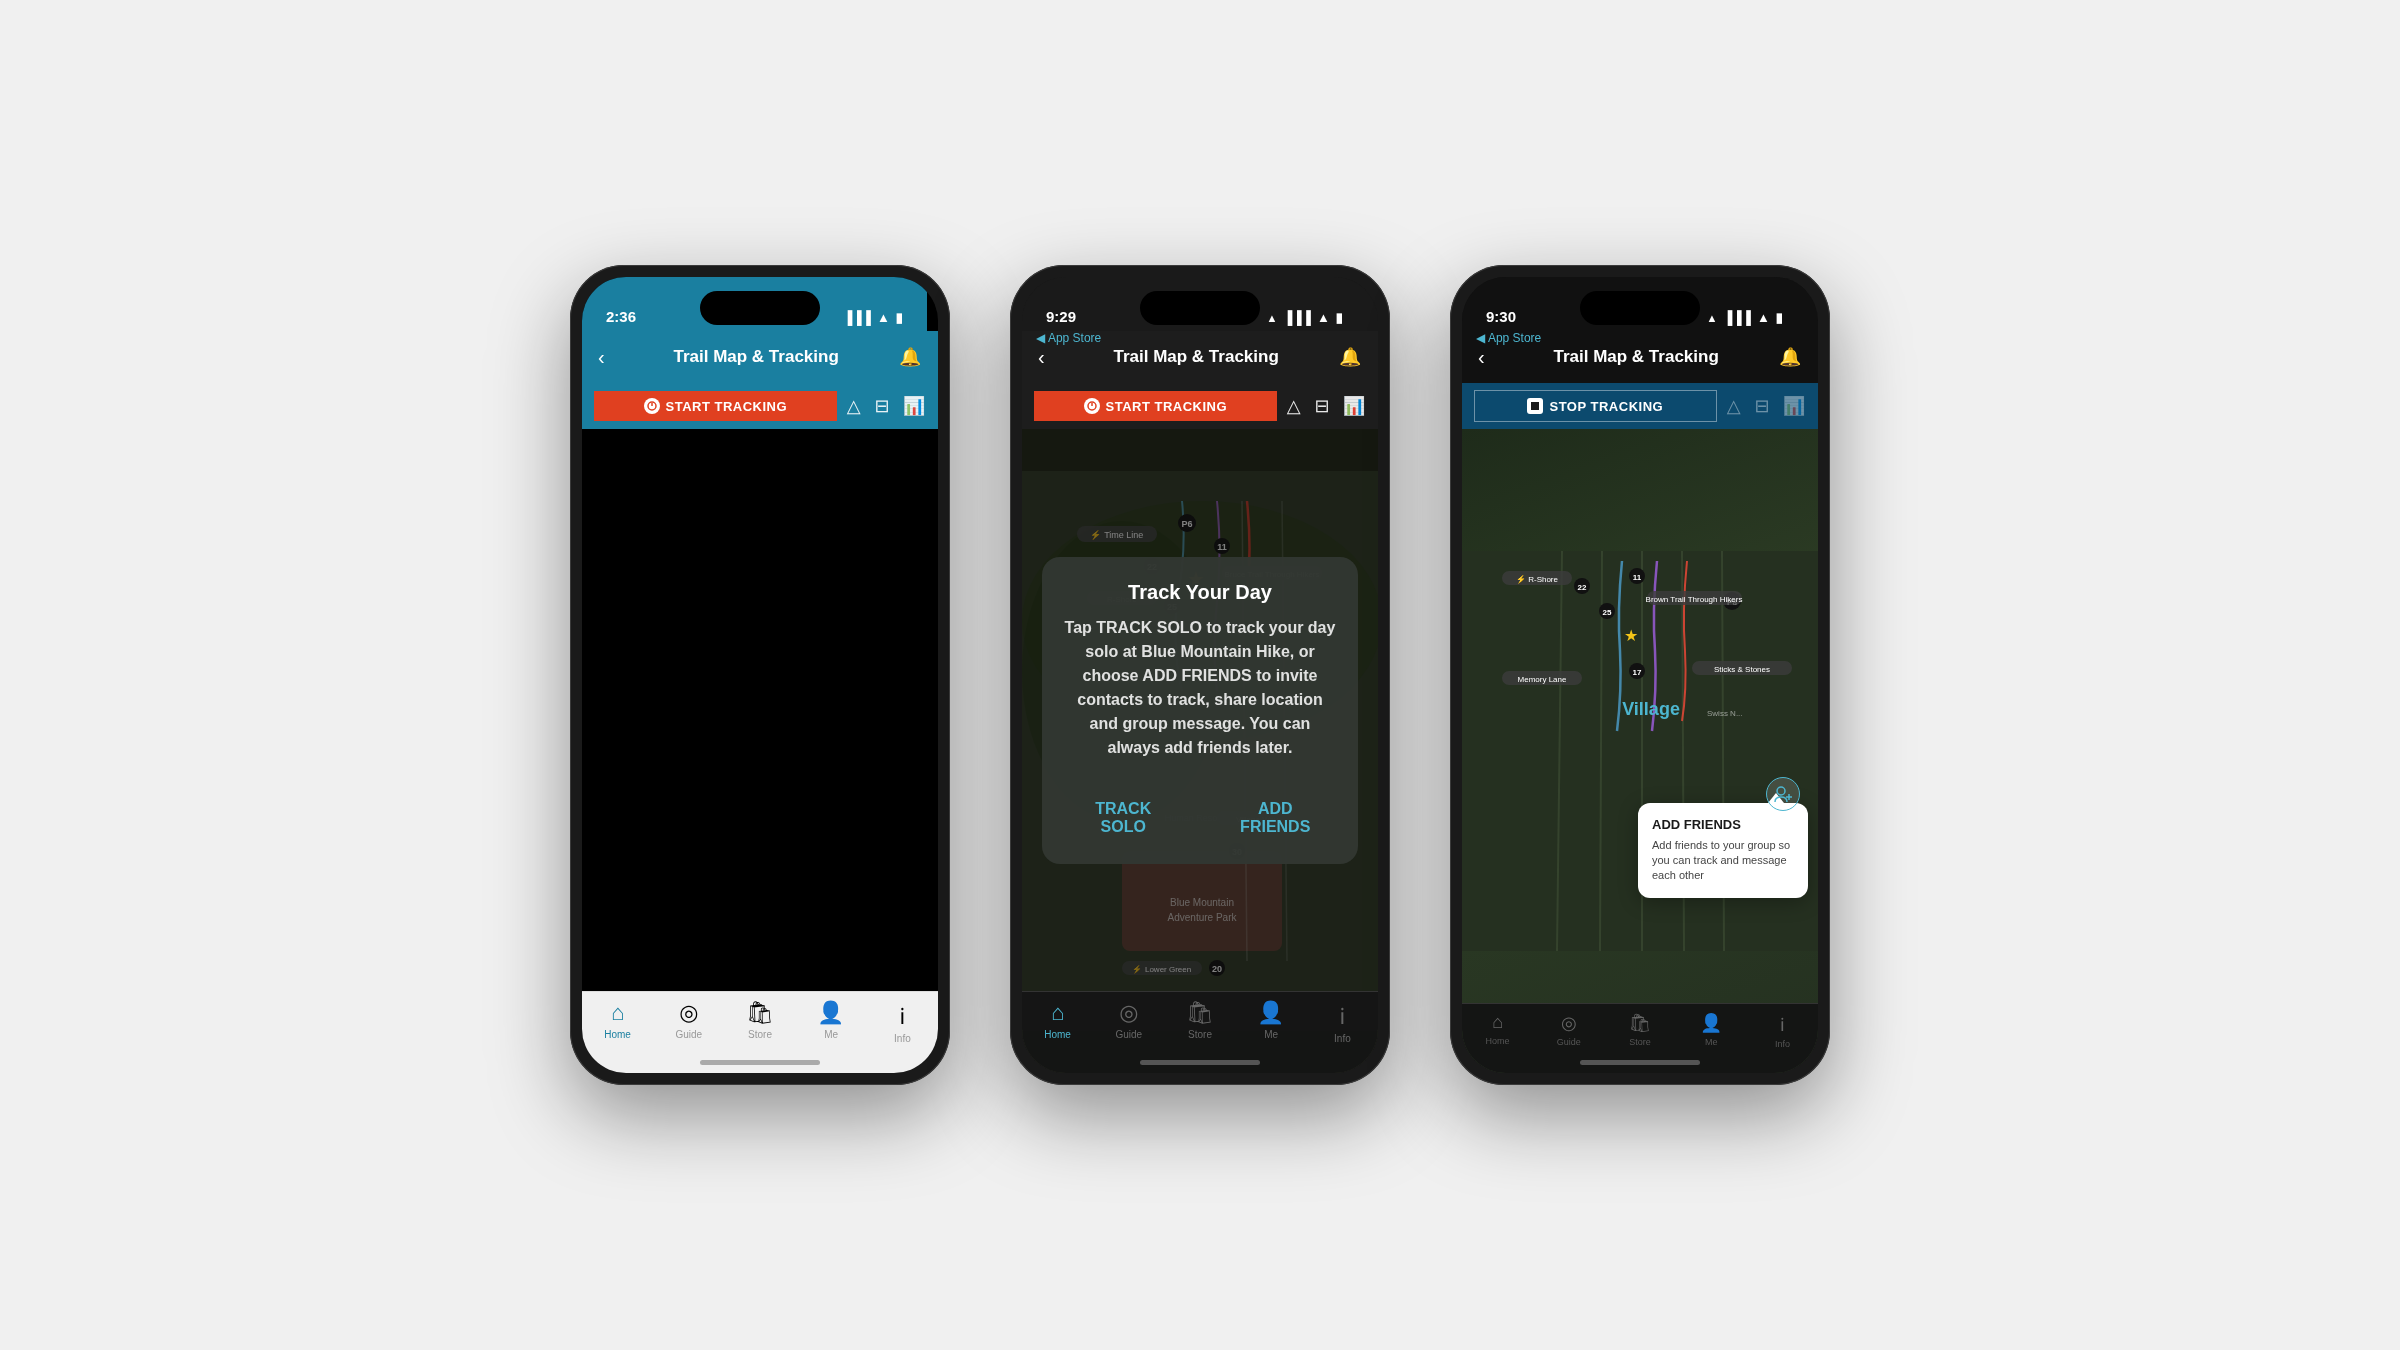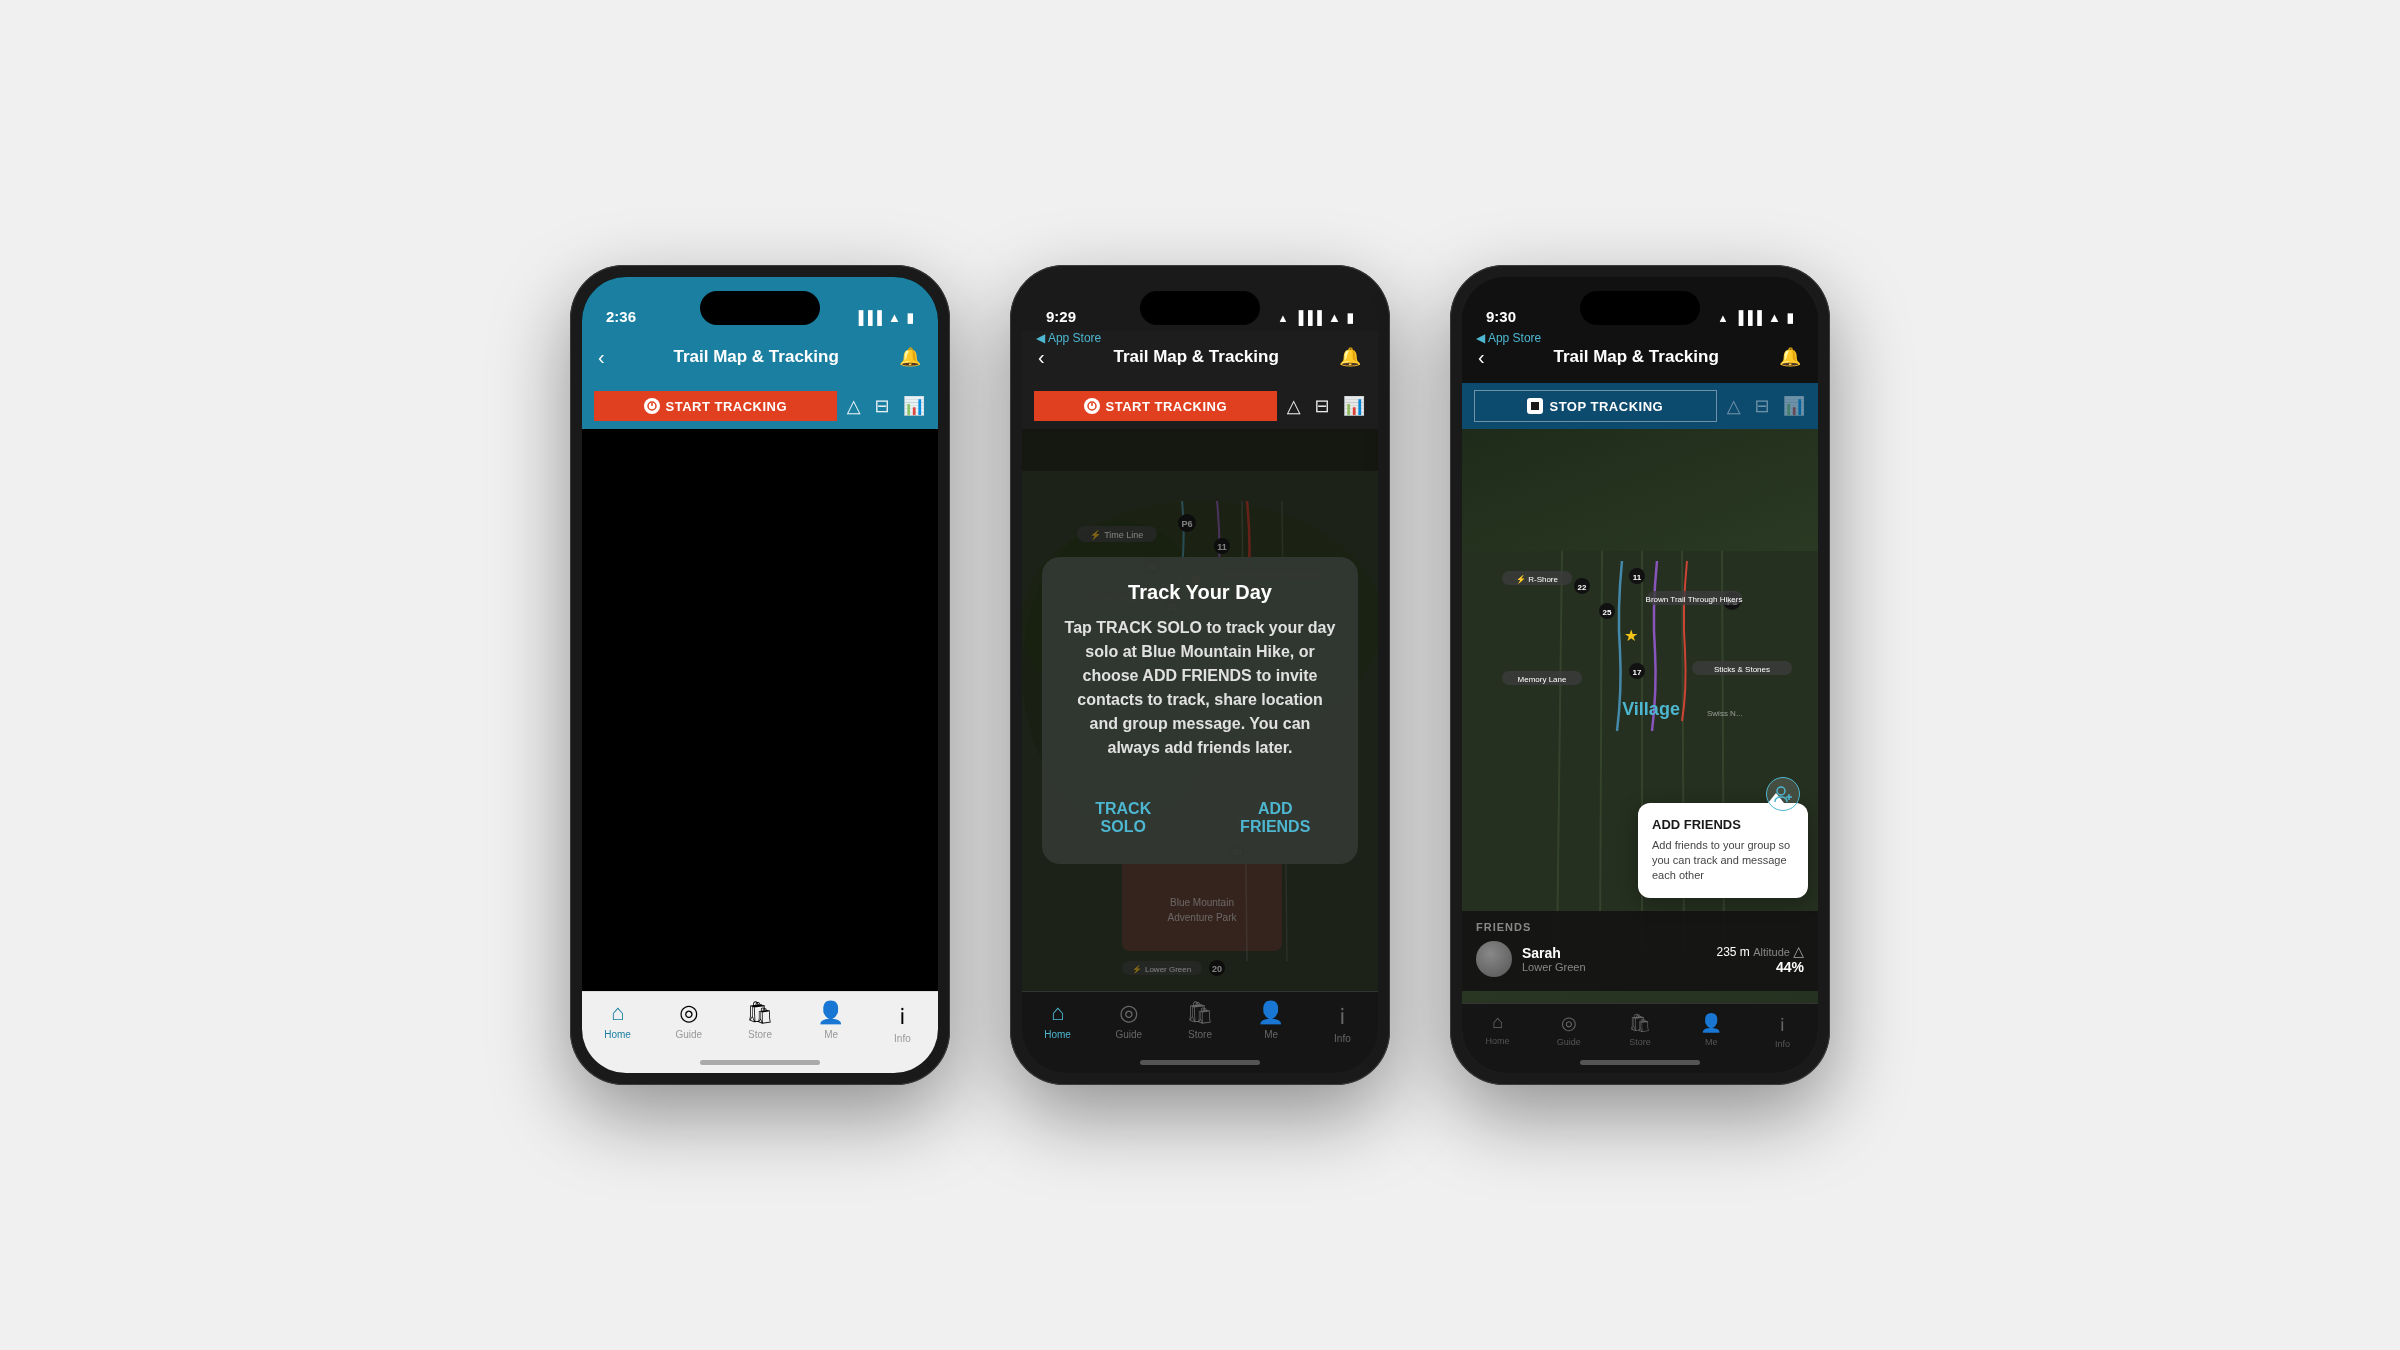--- a/index.html
+++ b/index.html
@@ -45,21 +45,21 @@
       background: #000;
       border-radius: 20px;
       z-index: 100;
     }
 
     
     .status-bar {
       position: absolute;
       top: 0;
       left: 0;
-      right: 0;
+      right: 11px;
       height: 54px;
       background: #1a7fa0;
       display: flex;
       align-items: flex-end;
       justify-content: space-between;
       padding: 0 24px 6px;
       z-index: 50;
       color: white;
       font-size: 13px;
       font-weight: 600;
@@ -780,38 +780,20 @@
           <svg width="20" height="20" viewBox="0 0 20 20" fill="none">
             <circle cx="8" cy="7" r="4" stroke="#4db6d0" stroke-width="1.5"></circle>
             <path d="M 2 18 Q 2 13 8 13 Q 14 13 14 18" stroke="#4db6d0" stroke-width="1.5" fill="none"></path>
             <line x1="16" y1="10" x2="16" y2="16" stroke="#4db6d0" stroke-width="1.5"></line>
             <line x1="13" y1="13" x2="19" y2="13" stroke="#4db6d0" stroke-width="1.5"></line>
           </svg>
         </div>
       </div>
     </div>
 
-    <div class="friends-panel">
-      <div class="friends-label">FRIENDS</div>
-      <div class="friend-row">
-        <div class="friend-avatar" style="background:radial-gradient(circle at 40% 35%, #888, #555)"></div>
-        <div class="friend-info">
-          <div class="friend-name">Sarah</div>
-          <div class="friend-location">Lower Green</div>
-        </div>
-        <div class="friend-stats">
-          <div class="friend-dist">
-            <span>235 m</span>
-            <span style="color:#888;font-size:11px">Altitude</span>
-            <span style="color:#aaa;font-size:14px">△</span>
-          </div>
-          <div class="friend-pct">44%</div>
-        </div>
-      </div>
-    </div>
 
     <div class="tab-bar dark-tabs" style="height:70px">
       <div class="tab-item">
         <span class="tab-icon" style="color:#666;font-size:18px">⌂</span>
         <span class="tab-label" style="font-size:9px;color:#555">Home</span>
       </div>
       <div class="tab-item">
         <span class="tab-icon" style="color:#666;font-size:18px">◎</span>
         <span class="tab-label" style="font-size:9px;color:#555">Guide</span>
       </div>

